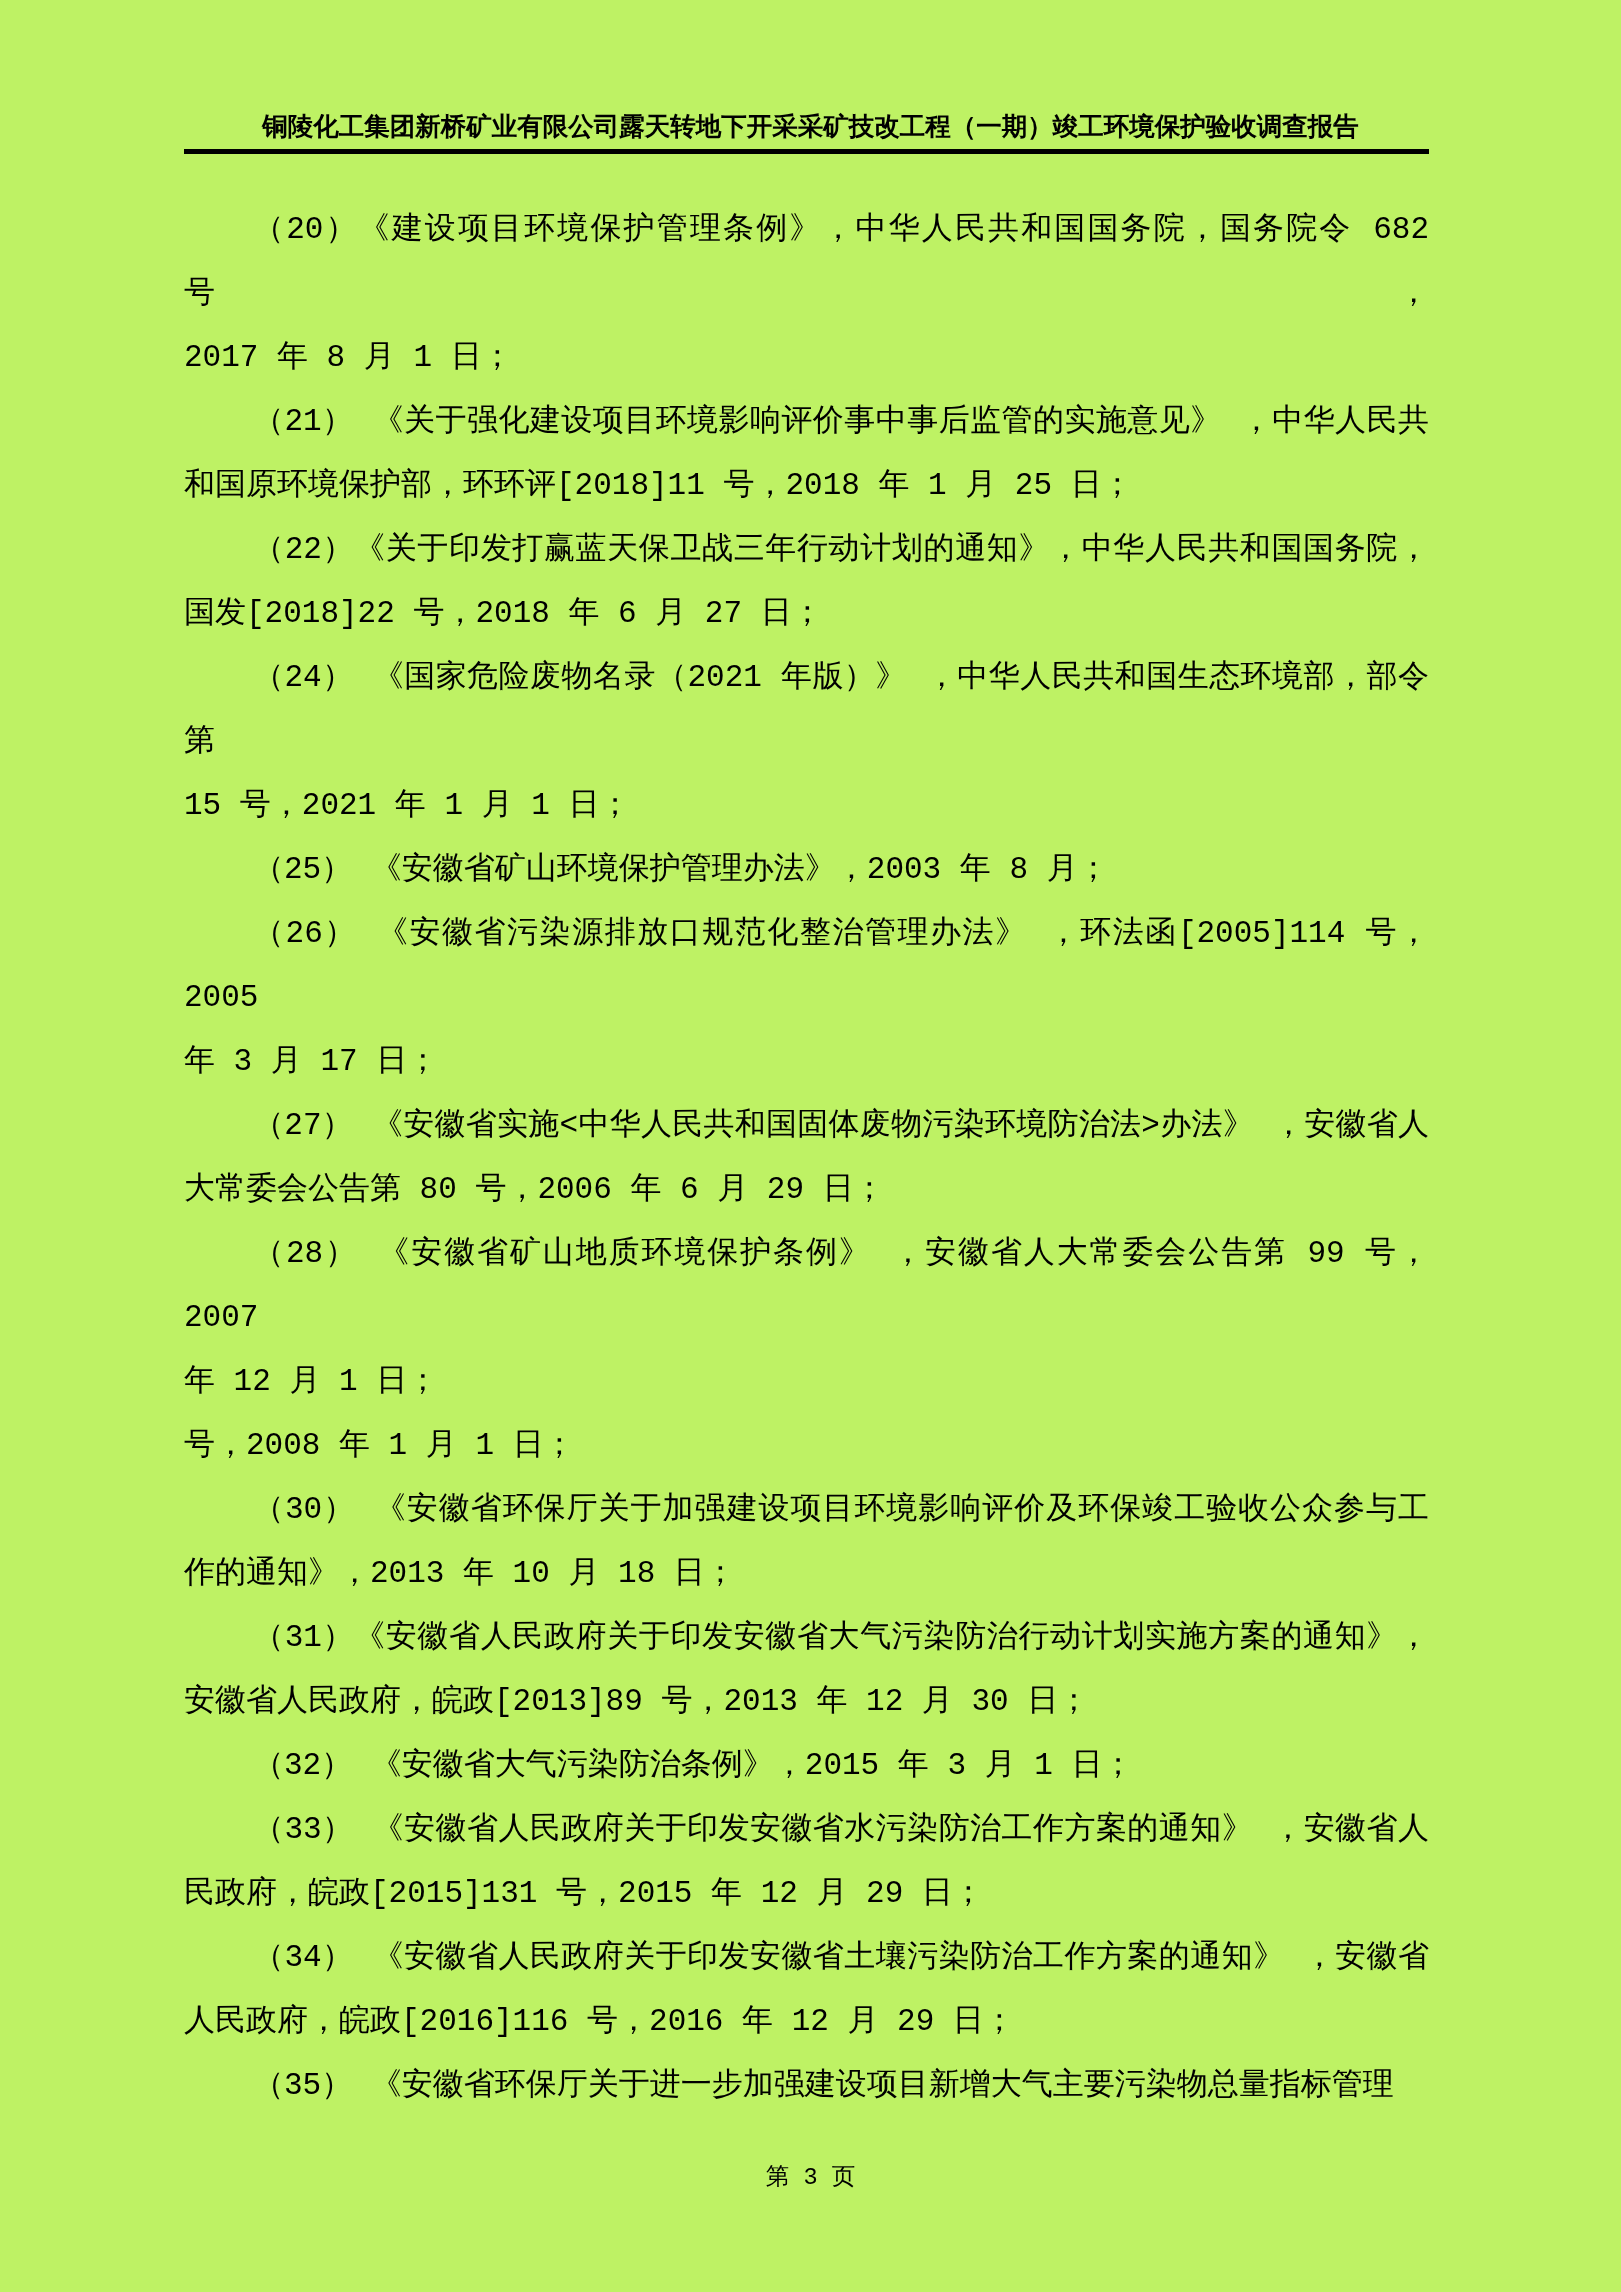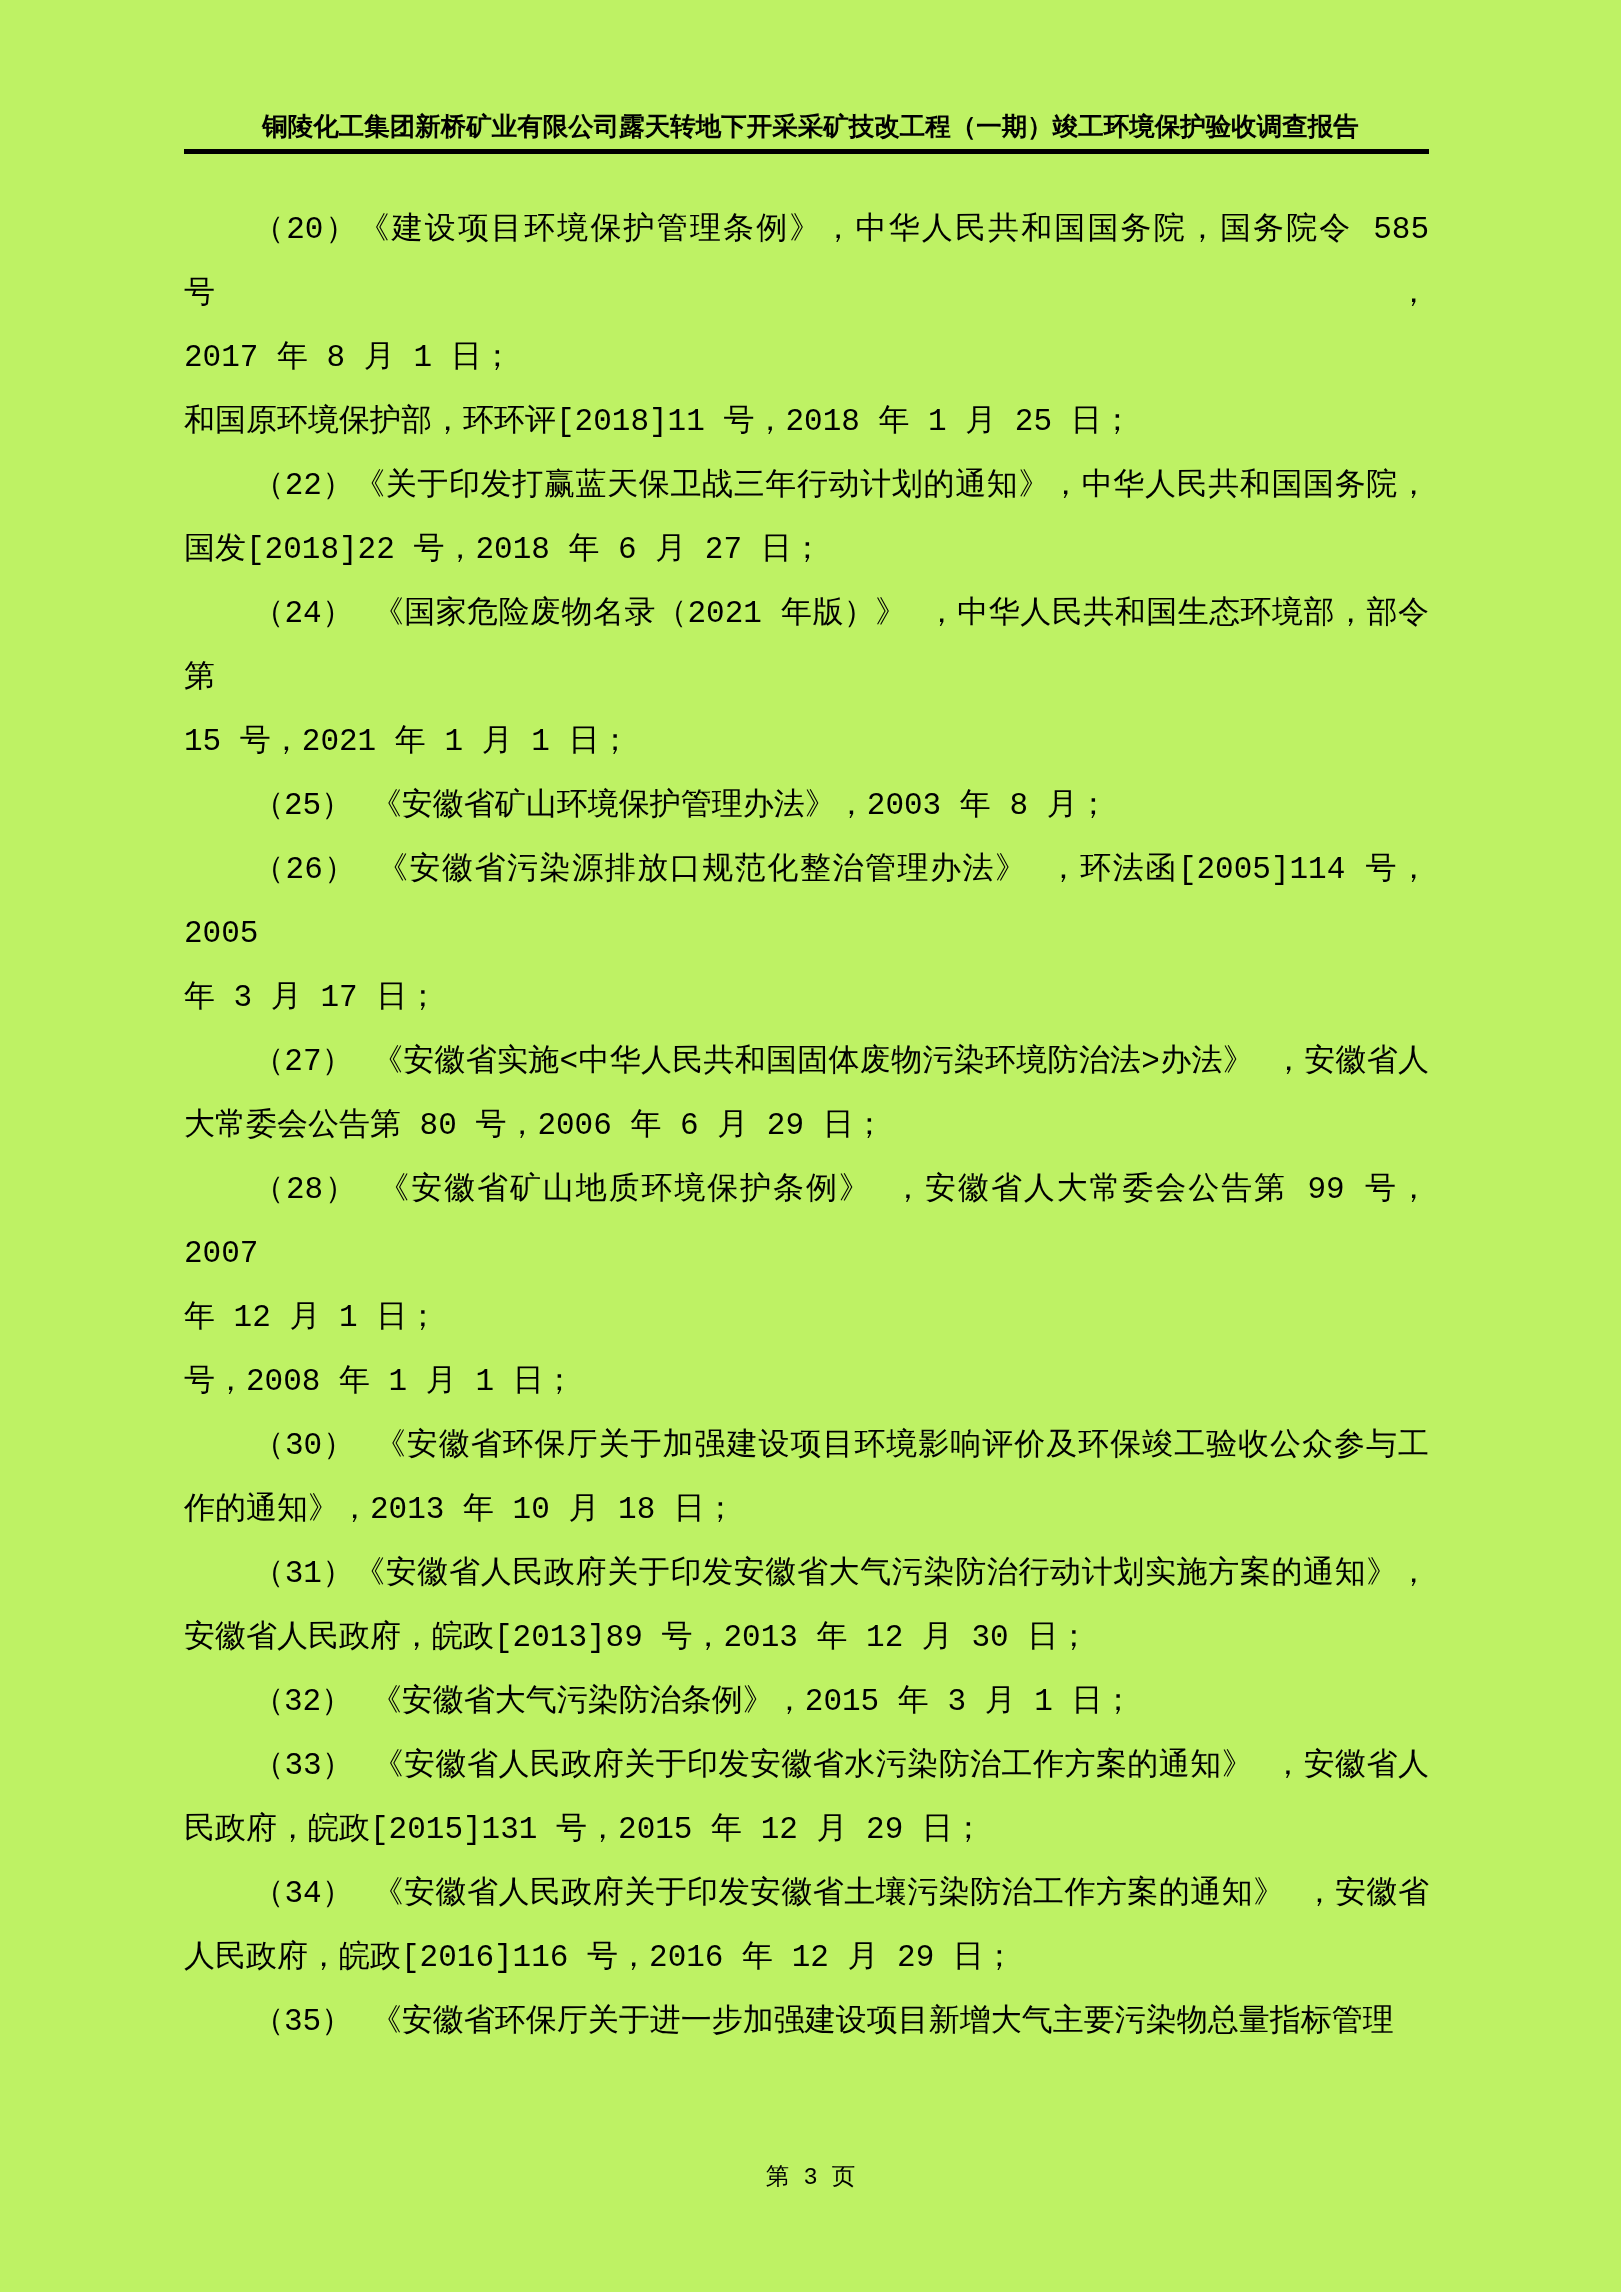--- a/index.html
+++ b/index.html
@@ -62,25 +62,26 @@
 <body>
 
 <div class="page">
 
   <div class="running-header">铜陵化工集团新桥矿业有限公司露天转地下开采采矿技改工程（一期）竣工环境保护验收调查报告</div>
   <div class="header-rule"></div>
 
   <div class="content">
 
     <p class="para">
-      <span class="ln first fill">（20）《建设项目环境保护管理条例》，中华人民共和国国务院，国务院令 585 号，</span>
+      <span class="ln first fill">（20）《建设项目环境保护管理条例》，中华人民共和国国务院，国务院令 682 号，</span>
       <span class="ln">2017 年 8 月 1 日；</span>
     </p>
 
     <p class="para">
+      <span class="ln first fill">（21） 《关于强化建设项目环境影响评价事中事后监管的实施意见》 ，中华人民共</span>
       <span class="ln">和国原环境保护部，环环评[2018]11 号，2018 年 1 月 25 日；</span>
     </p>
 
     <p class="para">
       <span class="ln first fill">（22）《关于印发打赢蓝天保卫战三年行动计划的通知》，中华人民共和国国务院，</span>
       <span class="ln">国发[2018]22 号，2018 年 6 月 27 日；</span>
     </p>
 
 
     <p class="para">

